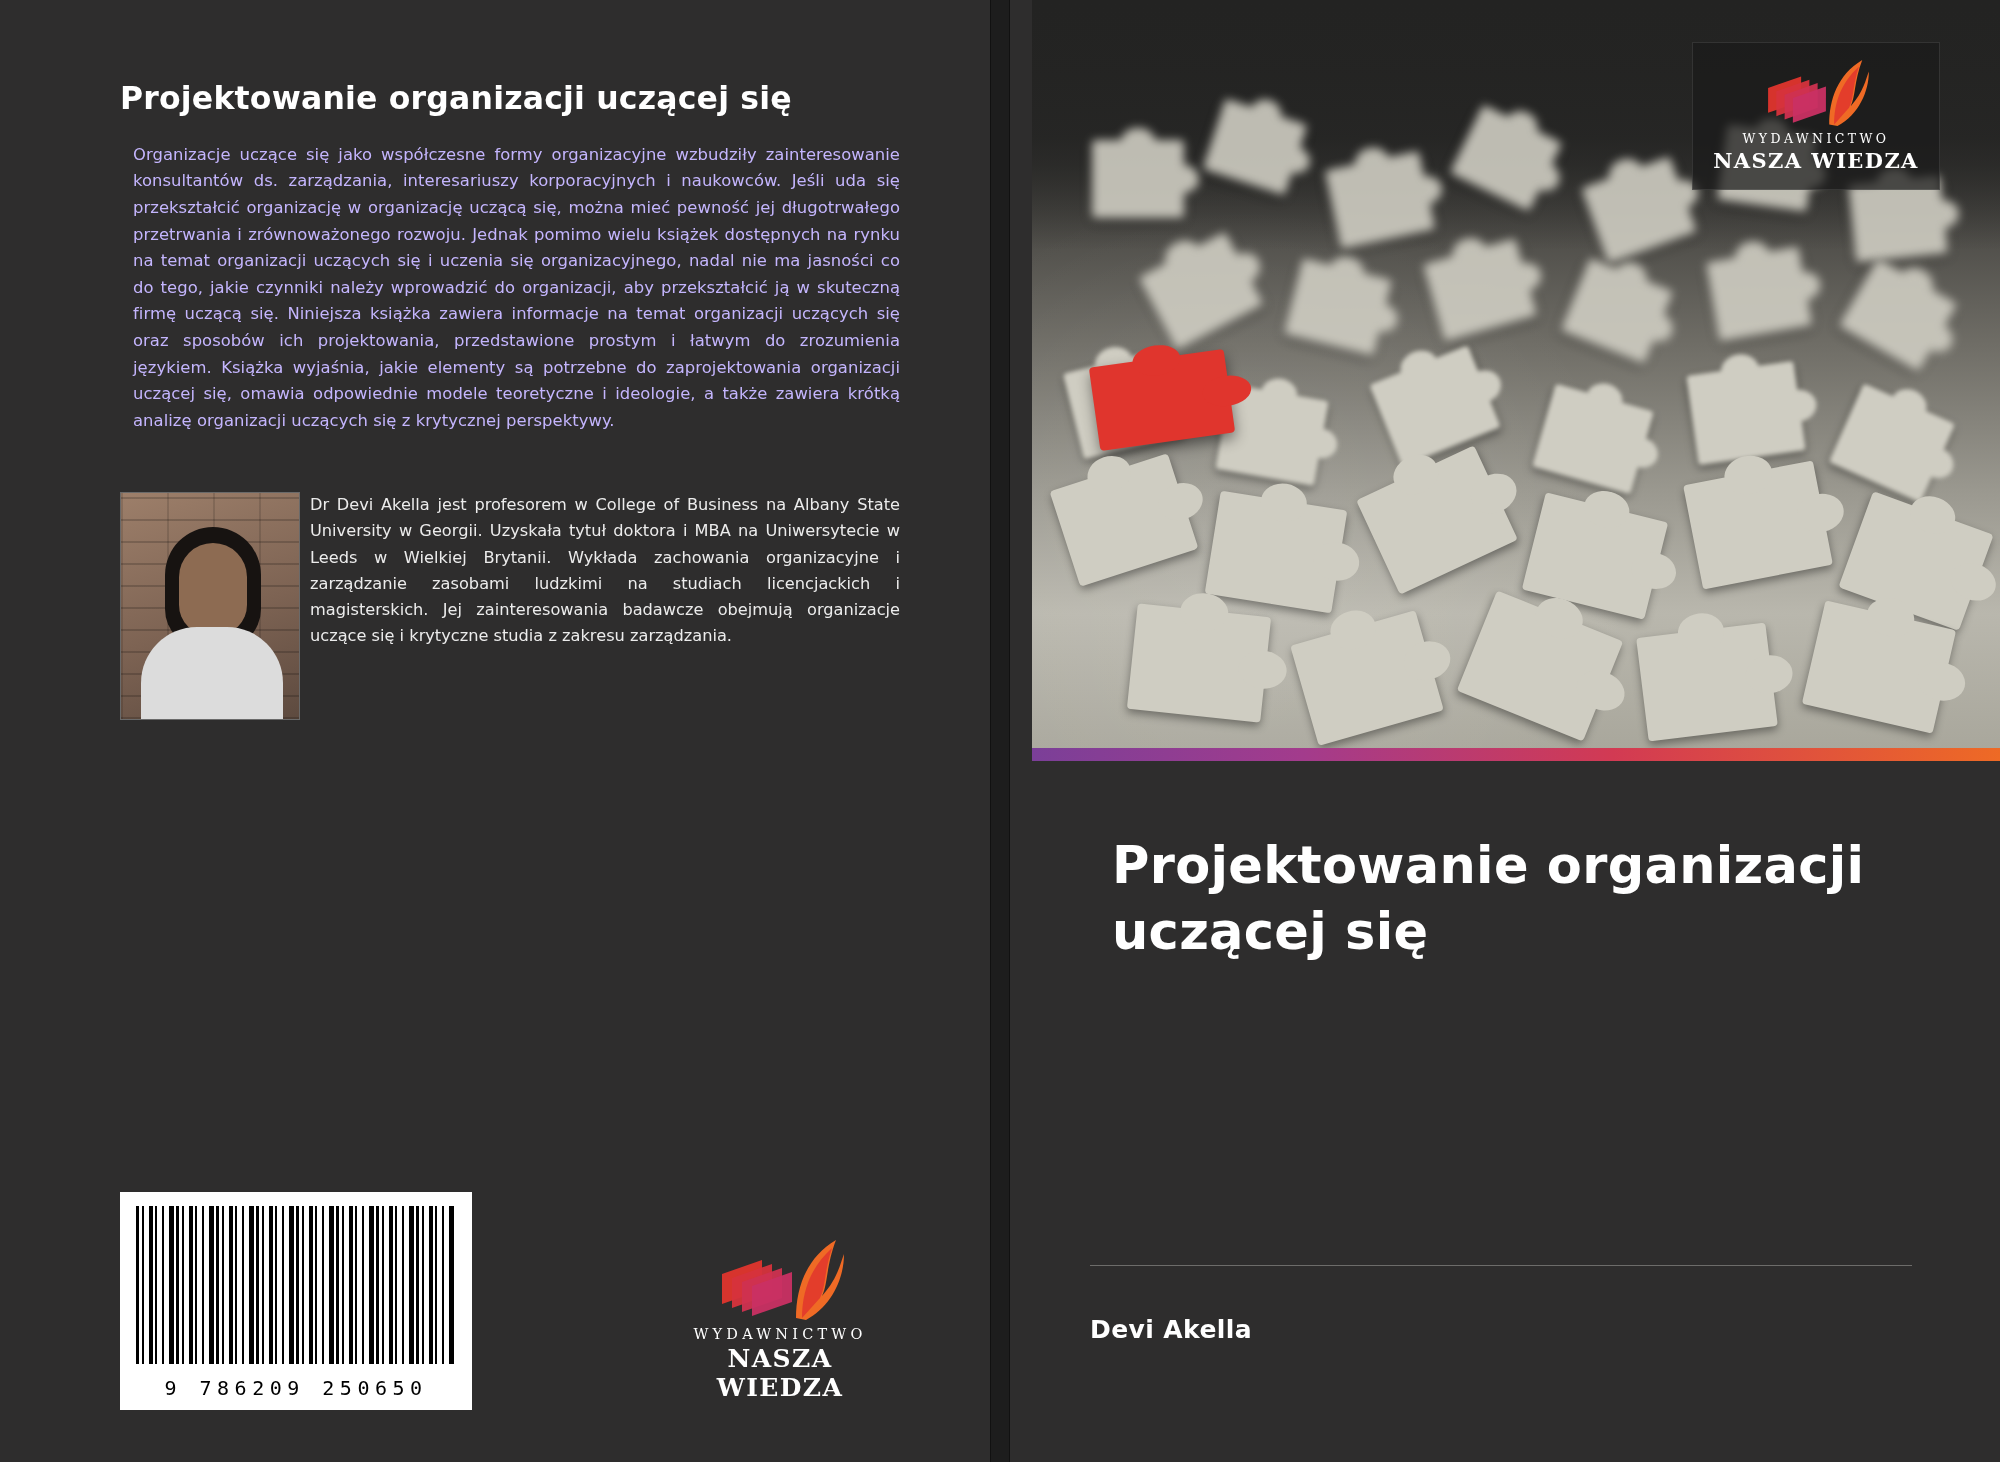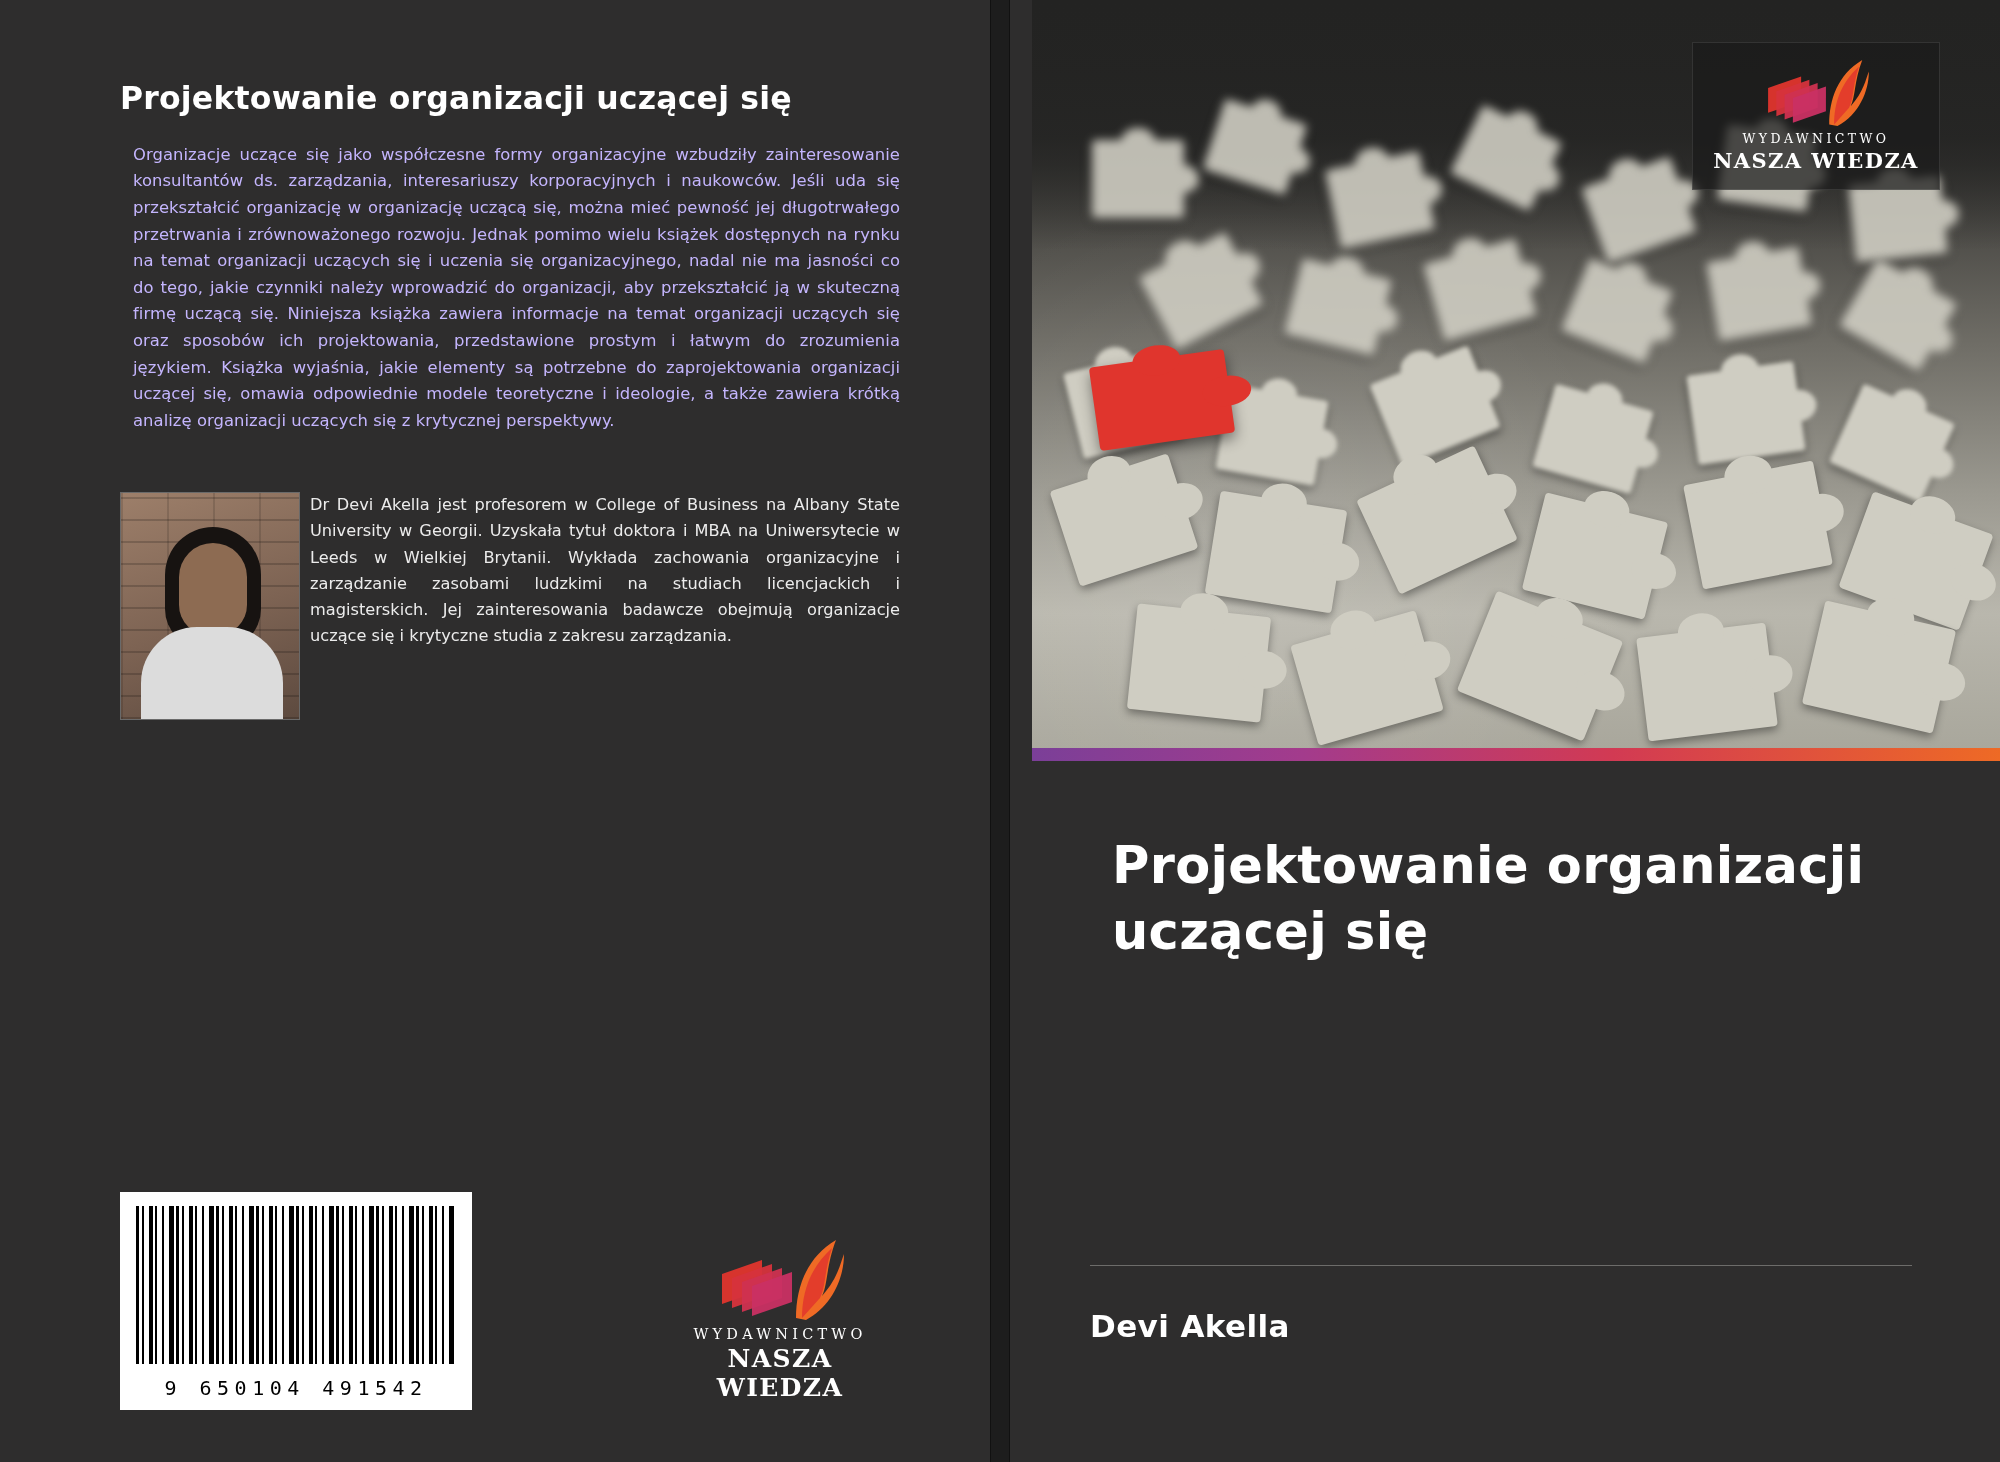--- a/index.html
+++ b/index.html
@@ -209,21 +209,21 @@
   }
   .rule {
     position: absolute;
     left: 80px; right: 88px; bottom: 196px;
     height: 1px; background: #6d6c6a;
   }
   .front-author {
     position: absolute;
     left: 80px; bottom: 118px;
     color: #ffffff;
-    font-size: 31px;
+    font-size: 25px;
     font-weight: bold;
     letter-spacing: 0.4px;
   }
 </style>
 </head>
 <body>
 
 <div class="cover">
 
   <section class="back">
@@ -240,21 +240,21 @@
         <div class="ph-neck"></div>
         <div class="ph-body"></div>
       </div>
       <p class="author-bio">Dr Devi Akella jest profesorem w College of Business na Albany State University w Georgii. Uzyskała tytuł doktora i MBA na Uniwersytecie w Leeds w Wielkiej Brytanii. Wykłada zachowania organizacyjne i zarządzanie zasobami ludzkimi na studiach licencjackich i magisterskich. Jej zainteresowania badawcze obejmują organizacje uczące się i krytyczne studia z zakresu zarządzania.</p>
     </div>
 
     <div class="bottom-row">
 
       <div class="barcode-box">
         <div class="barcode-bars"></div>
-        <div class="barcode-num">9 650104 491542</div>
+        <div class="barcode-num">9 786209 250650</div>
       </div>
 
       <div class="logo-back">
         <div class="logo-mark">
           <svg viewBox="0 0 140 92" width="140" height="92">
             <g>
               <path d="M12,70 L12,40 L52,26 L52,56 Z" fill="#e0352d" opacity="0.95"></path>
               <path d="M22,74 L22,44 L62,30 L62,60 Z" fill="#d6333c" opacity="0.95"></path>
               <path d="M32,78 L32,48 L72,34 L72,64 Z" fill="#cf3150" opacity="0.95"></path>
               <path d="M42,82 L42,52 L82,38 L82,68 Z" fill="#c93063" opacity="0.95"></path>

